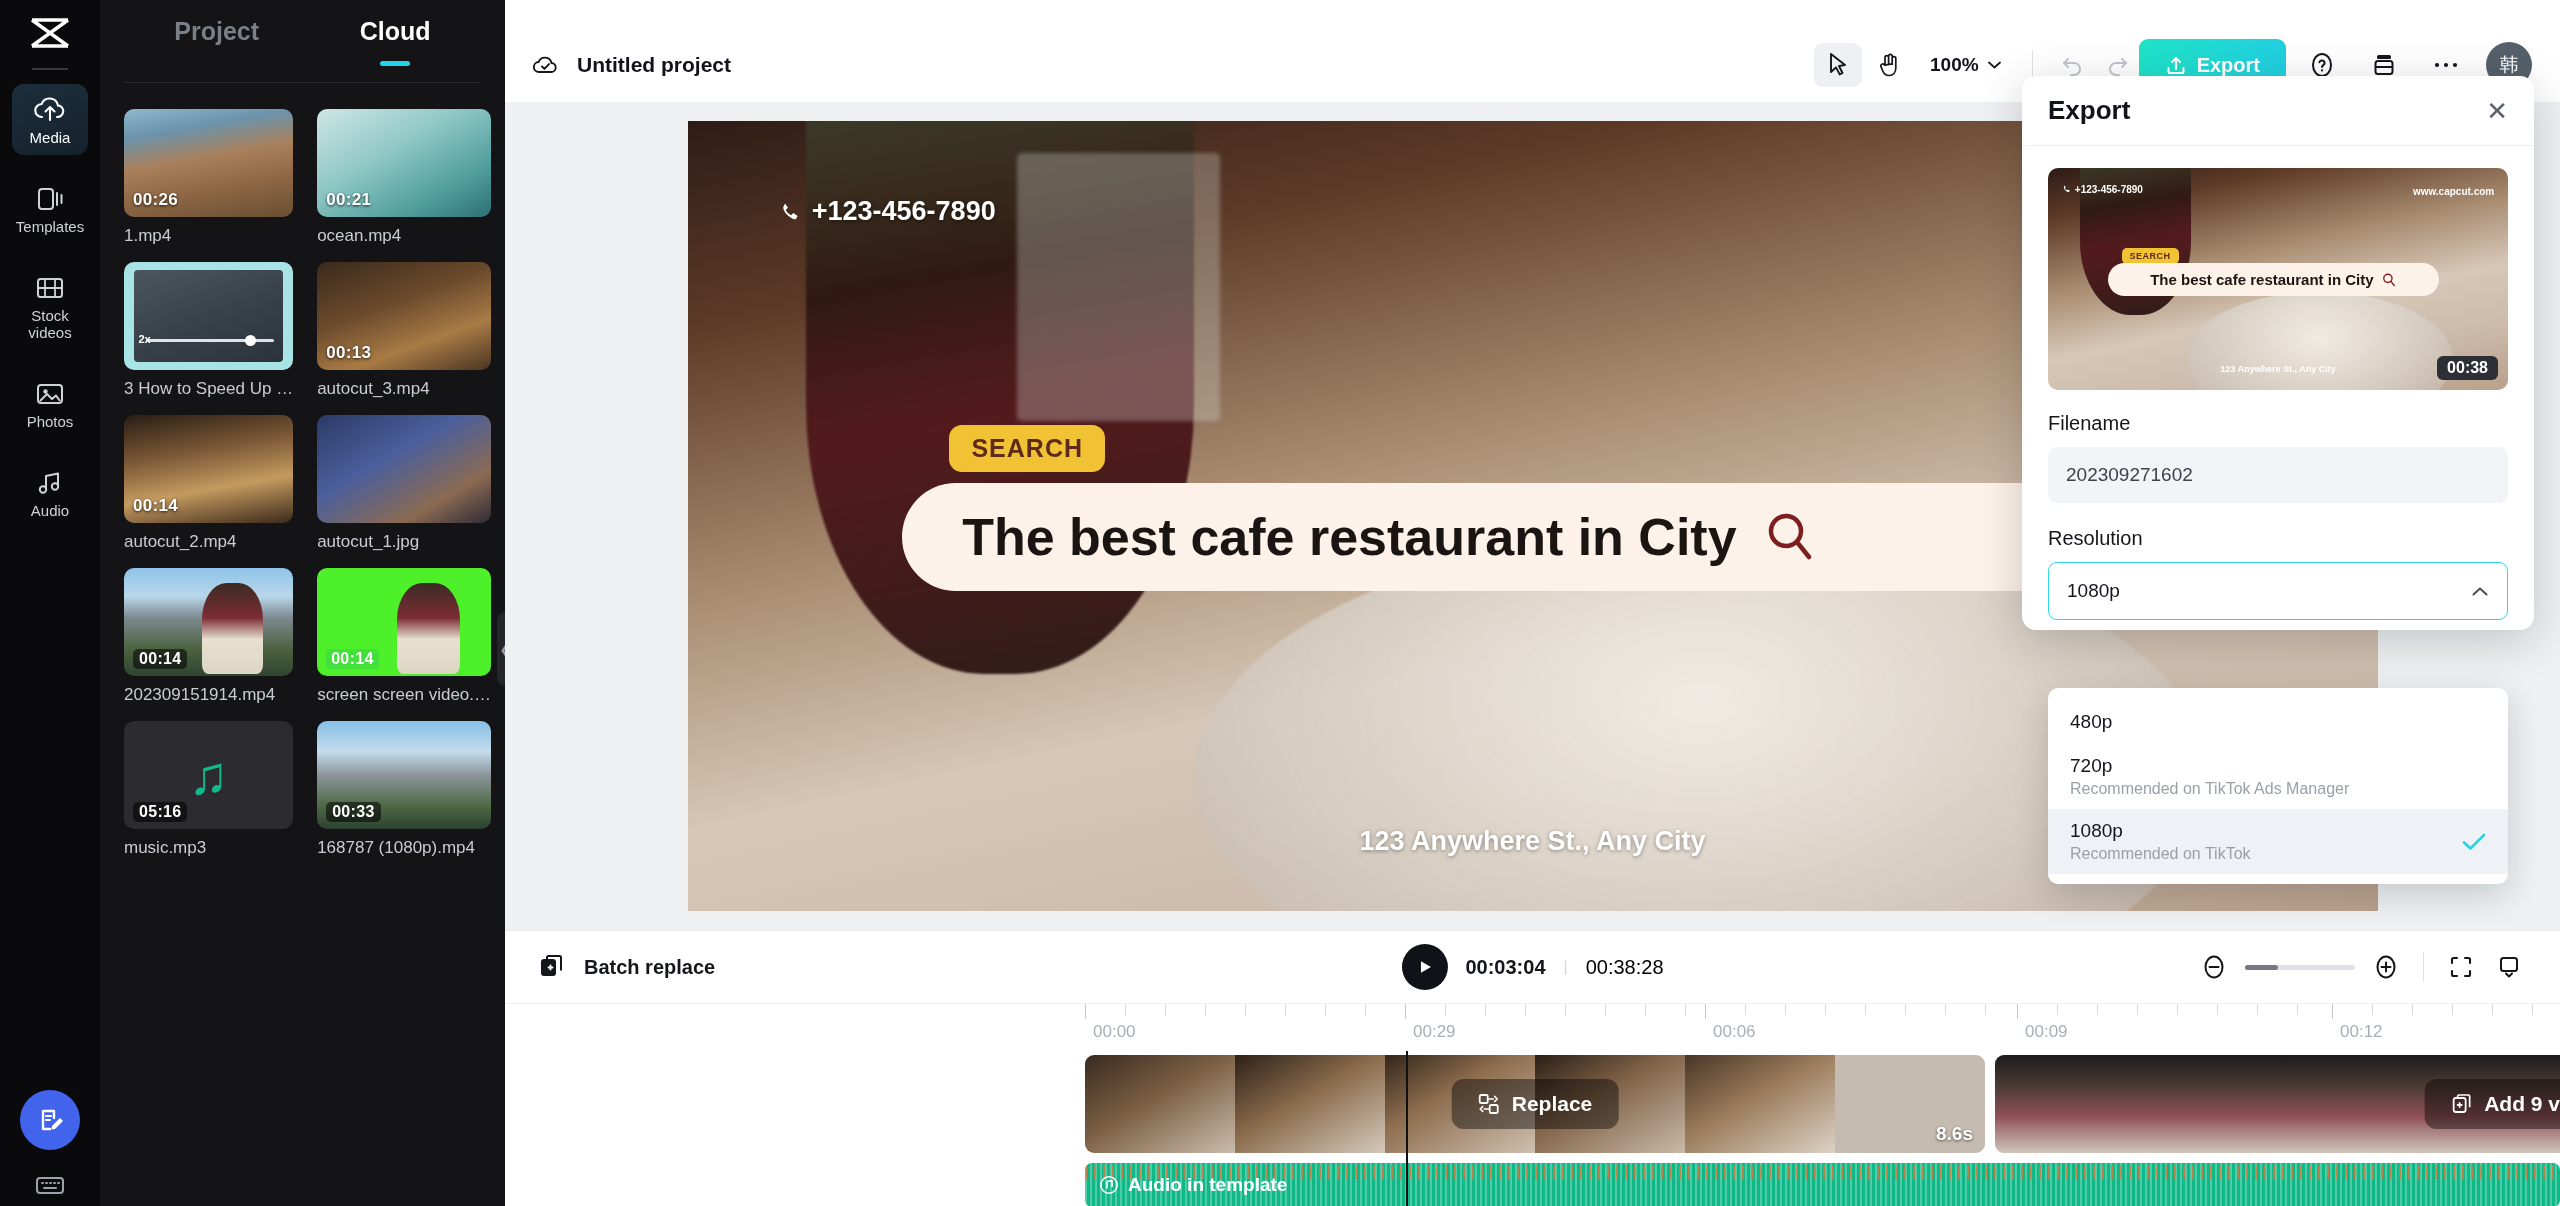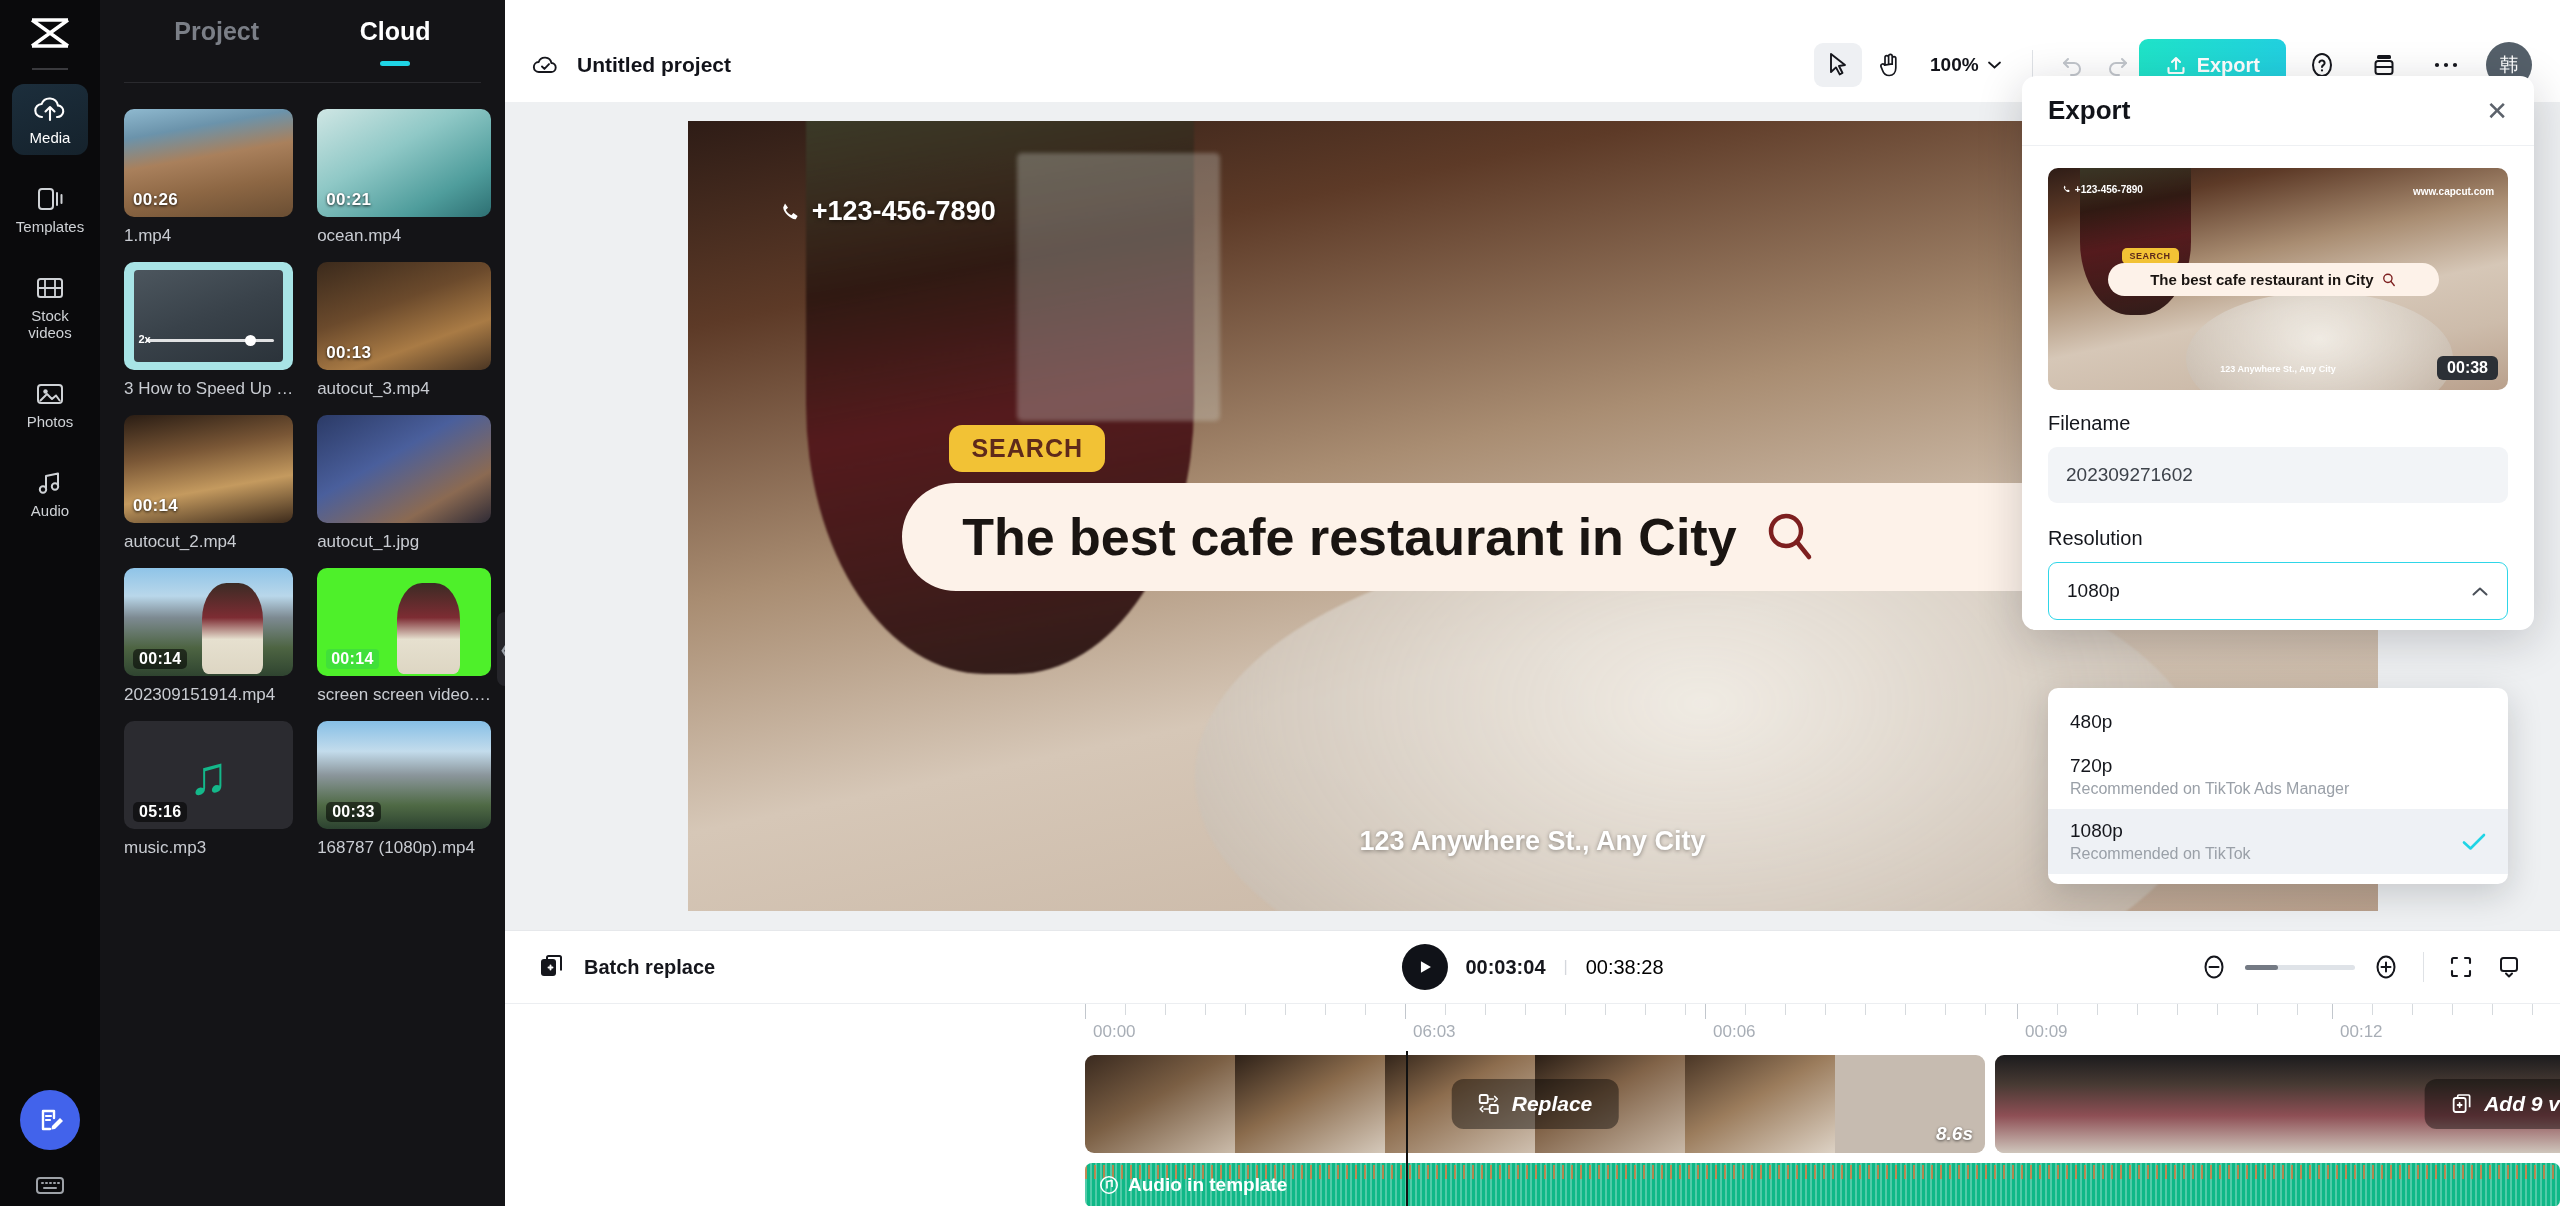--- a/index.html
+++ b/index.html
@@ -124,21 +124,21 @@
   .tbar{color:#d4d7dc;}
   .tl-right{margin-left:auto;display:flex;align-items:center;gap:14px;}
   .zbtn{width:34px;height:34px;display:flex;align-items:center;justify-content:center;cursor:pointer;}
   .ztrack{width:110px;height:5px;border-radius:3px;background:#dfe3e8;position:relative;cursor:pointer;}
   .ztrack i{position:absolute;left:0;top:0;height:5px;width:30%;border-radius:3px;background:#747a84;}
   .ruler{height:48px;position:relative;border-top:1px solid #eceef1;}
   .rtick{position:absolute;top:0;width:1px;height:11px;background:#d6dade;}
   .rtick.major{height:15px;background:#c2c7cd;}
   .rlab{position:absolute;top:18px;font-size:17px;color:#a8aeb6;}
   .tracks{flex:1;position:relative;overflow:hidden;}
-  .vtrack{position:absolute;left:580px;top:4px;height:102px;right:0;display:flex;font-style:italic;}
+  .vtrack{position:absolute;left:580px;top:4px;height:102px;right:0;display:flex;}
   .clipA{width:900px;height:98px;border-radius:9px;overflow:hidden;position:relative;display:flex;flex-shrink:0;}
   .fr{flex:1;height:100%;}
   .f1{background:linear-gradient(150deg,#3a2a1f 0%,#7b5f44 45%,#cbbcab 100%);}
   .f2{background:linear-gradient(150deg,#2e2118 0%,#8a6b4c 45%,#d5c9bb 100%);}
   .f3{background:linear-gradient(150deg,#33251a 0%,#8d6d4e 40%,#cfc0b0 100%);}
   .f4{background:linear-gradient(150deg,#2b1f16 0%,#816348 42%,#c9b9a8 100%);}
   .f5{background:linear-gradient(150deg,#4a3626 0%,#9b7c5c 45%,#ddd2c5 100%);}
   .f6{background:#c6bbb0;}
   .clipB{width:1075px;height:98px;border-radius:9px;overflow:hidden;position:relative;background:#c8bfb5;margin-left:10px;flex-shrink:0;display:flex;}
   .fb{flex:1;height:100%;background:linear-gradient(180deg,#1b1b1d 0%,#473a33 30%,#8e4f55 62%,#cfc6bc 100%);}
@@ -559,21 +559,21 @@
                 </svg>
             </span>
           </span>
         </div>
       </div>
 
       <div class="ruler">
         <span class="rtick major" style="left:580px"></span>
           <span class="rlab" style="left:588px">00:00</span>
         <span class="rtick major" style="left:900px"></span>
-          <span class="rlab" style="left:908px">06:03</span>
+          <span class="rlab" style="left:908px">00:29</span>
         <span class="rtick major" style="left:1200px"></span>
           <span class="rlab" style="left:1208px">00:06</span>
         <span class="rtick major" style="left:1512px"></span>
           <span class="rlab" style="left:1520px">00:09</span>
         <span class="rtick major" style="left:1827px"></span>
           <span class="rlab" style="left:1835px">00:12</span>
 
         <span class="rtick" style="left:620px"></span>
           <span class="rtick" style="left:660px"></span>
           <span class="rtick" style="left:700px"></span>

